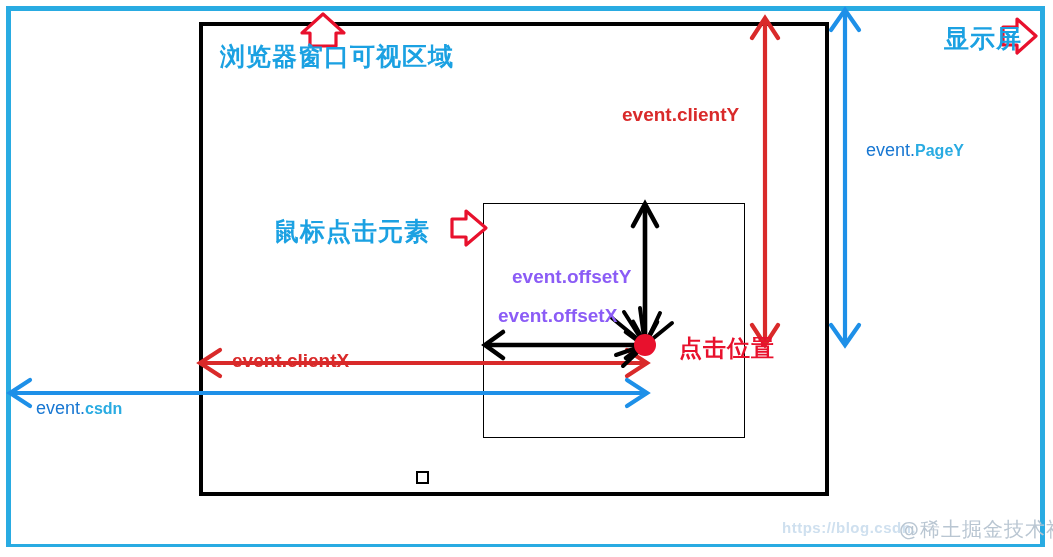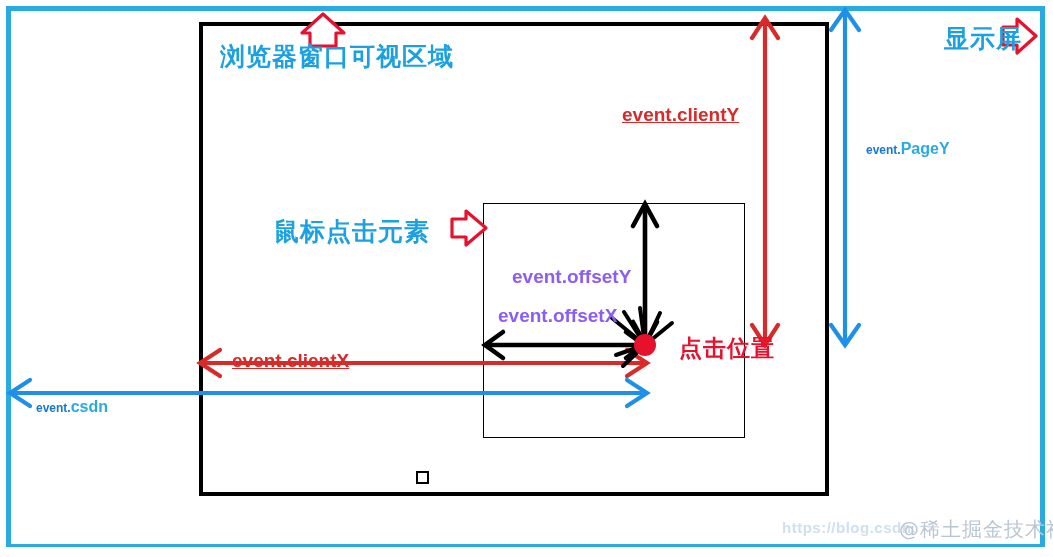--- a/index.html
+++ b/index.html
@@ -36,23 +36,23 @@
     color:#1BA1E2;font-weight:bold;font-size:25px;
     font-family:"DejaVu Sans","Liberation Sans",sans-serif;
     letter-spacing:1px;
   }
   .cn-red{
     color:#E8112D;font-weight:bold;font-size:23px;
     font-family:"DejaVu Sans","Liberation Sans",sans-serif;
     letter-spacing:1px;
     margin-left:24px;
   }
-  .mono-red{color:#D92A2A;font-weight:bold;font-size:19px;text-decoration:underline;}
+  .mono-red{color:#D92A2A;font-weight:bold;font-size:19px;}
   .mono-black{color:#8b5cf6;font-weight:bold;font-size:19px;}
-  .ev-blue-a{color:#1877D2;font-weight:bold;font-size:12px;}
+  .ev-blue-a{color:#1877D2;font-weight:normal;font-size:18px;}
   .ev-blue-b{color:#29ABE2;font-weight:bold;font-size:16px;}
 
   #lbl-viewport{left:220px;top:40px;}
   #lbl-screen{left:944px;top:22px;}
   #lbl-element{left:274px;top:215px;}
   #lbl-clientY{left:622px;top:104px;}
   #lbl-pageY{left:866px;top:140px;}
   #lbl-clientX{left:232px;top:338px;margin-top:12px;}
   #lbl-pageX{left:36px;top:398px;}
   #lbl-offsetY{left:512px;top:266px;}

